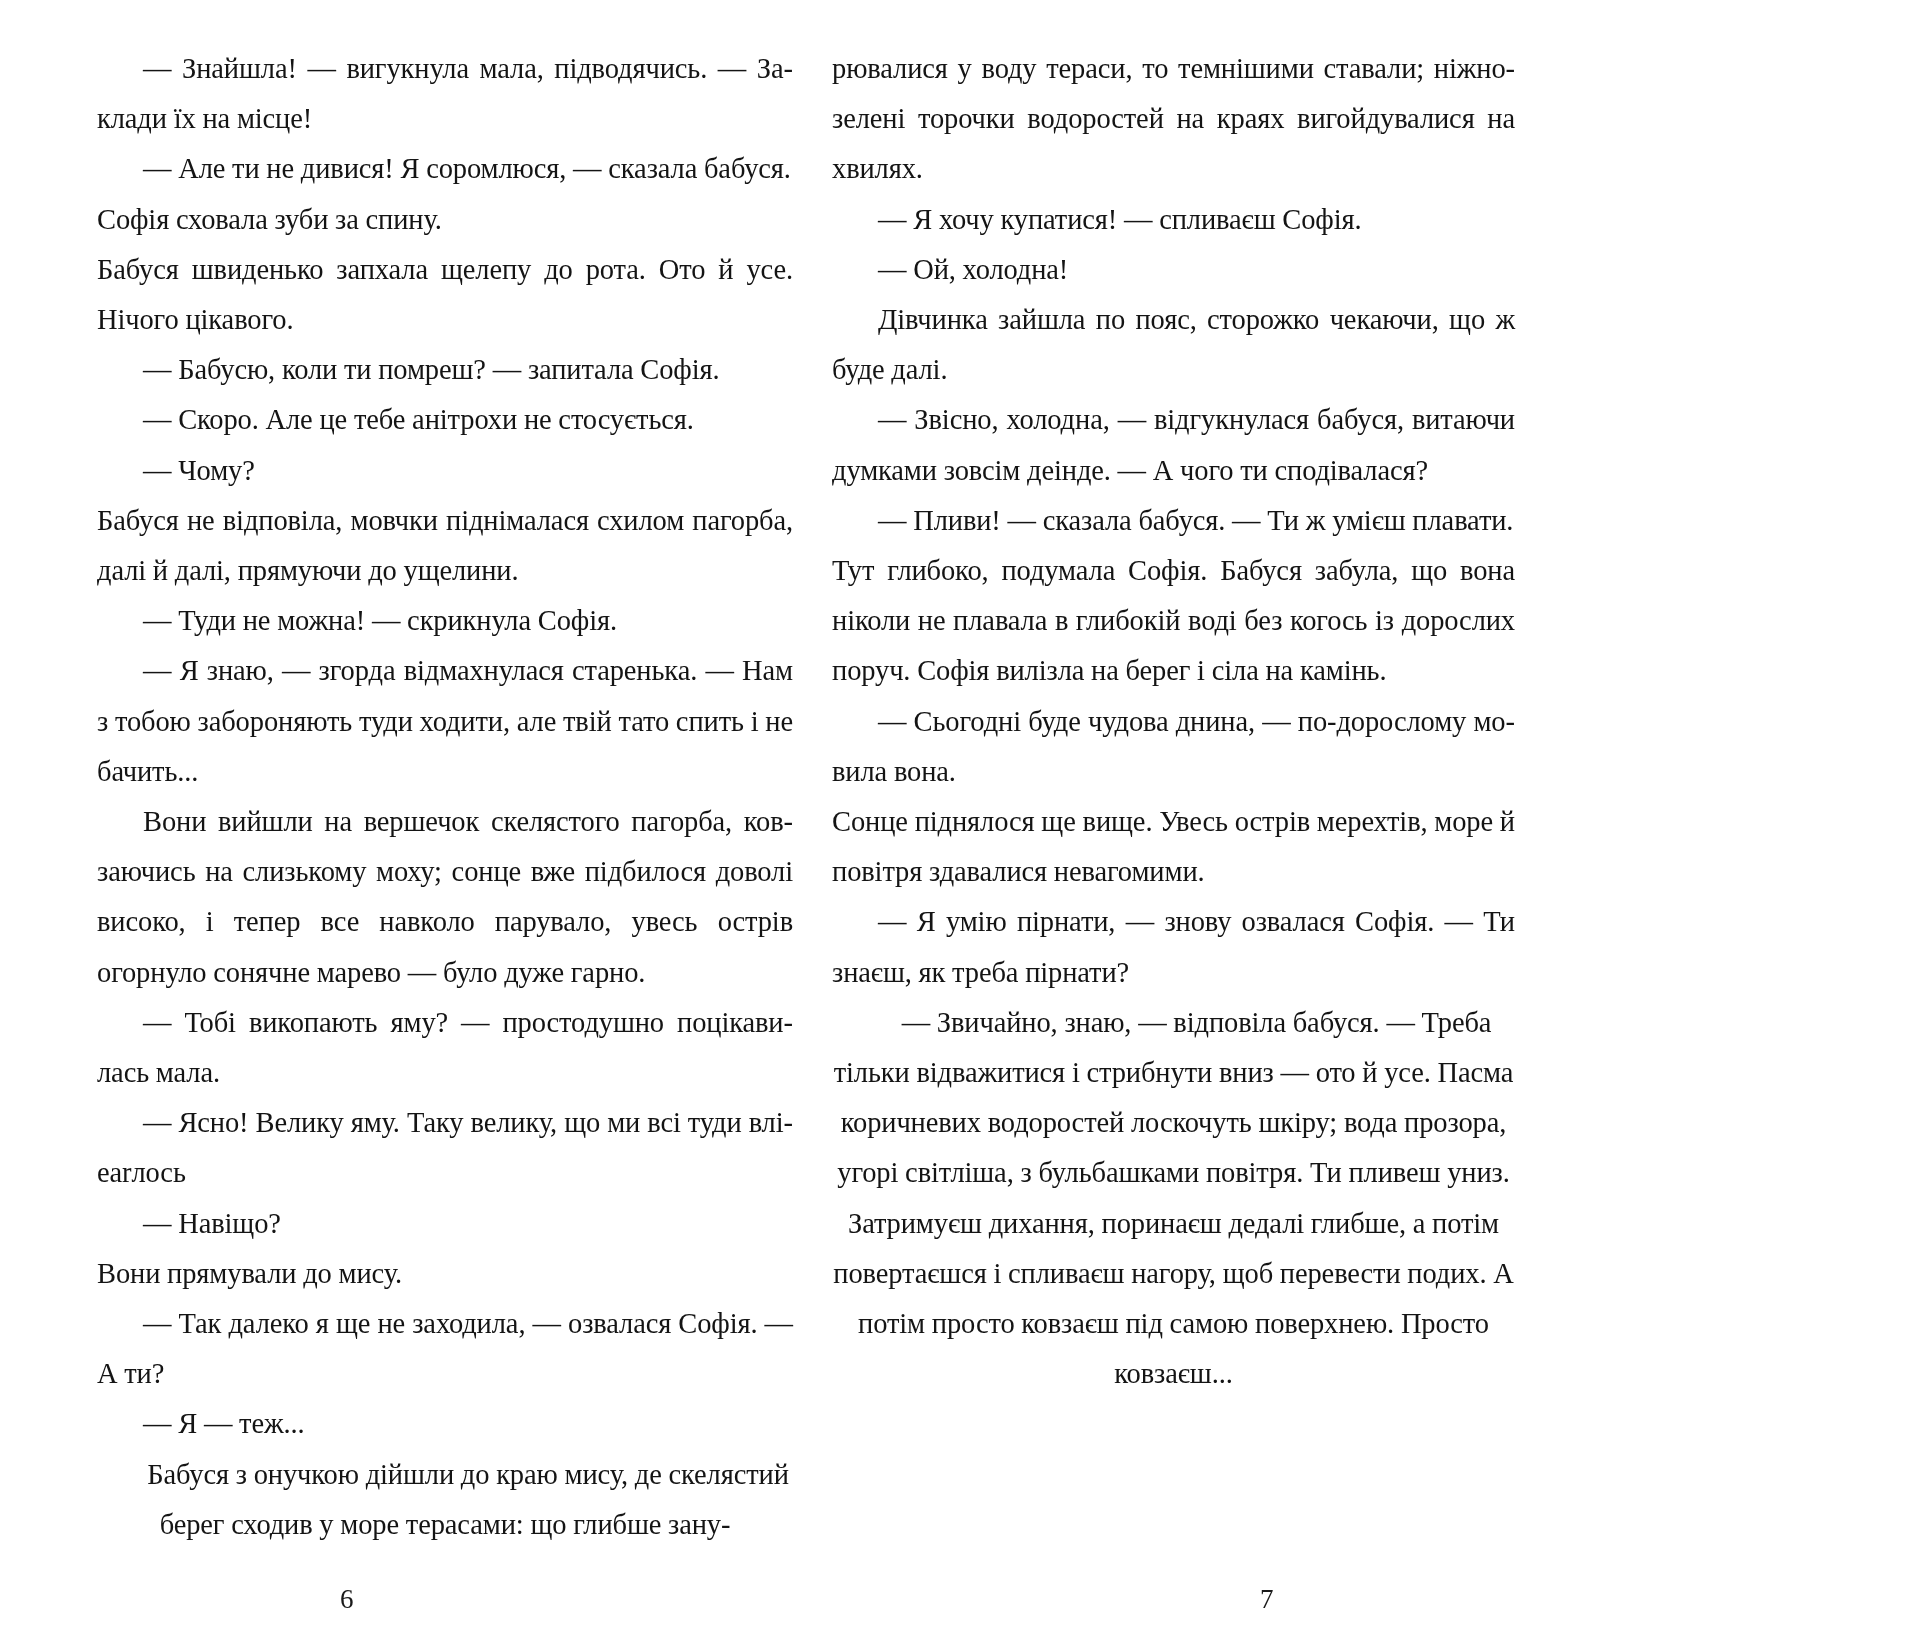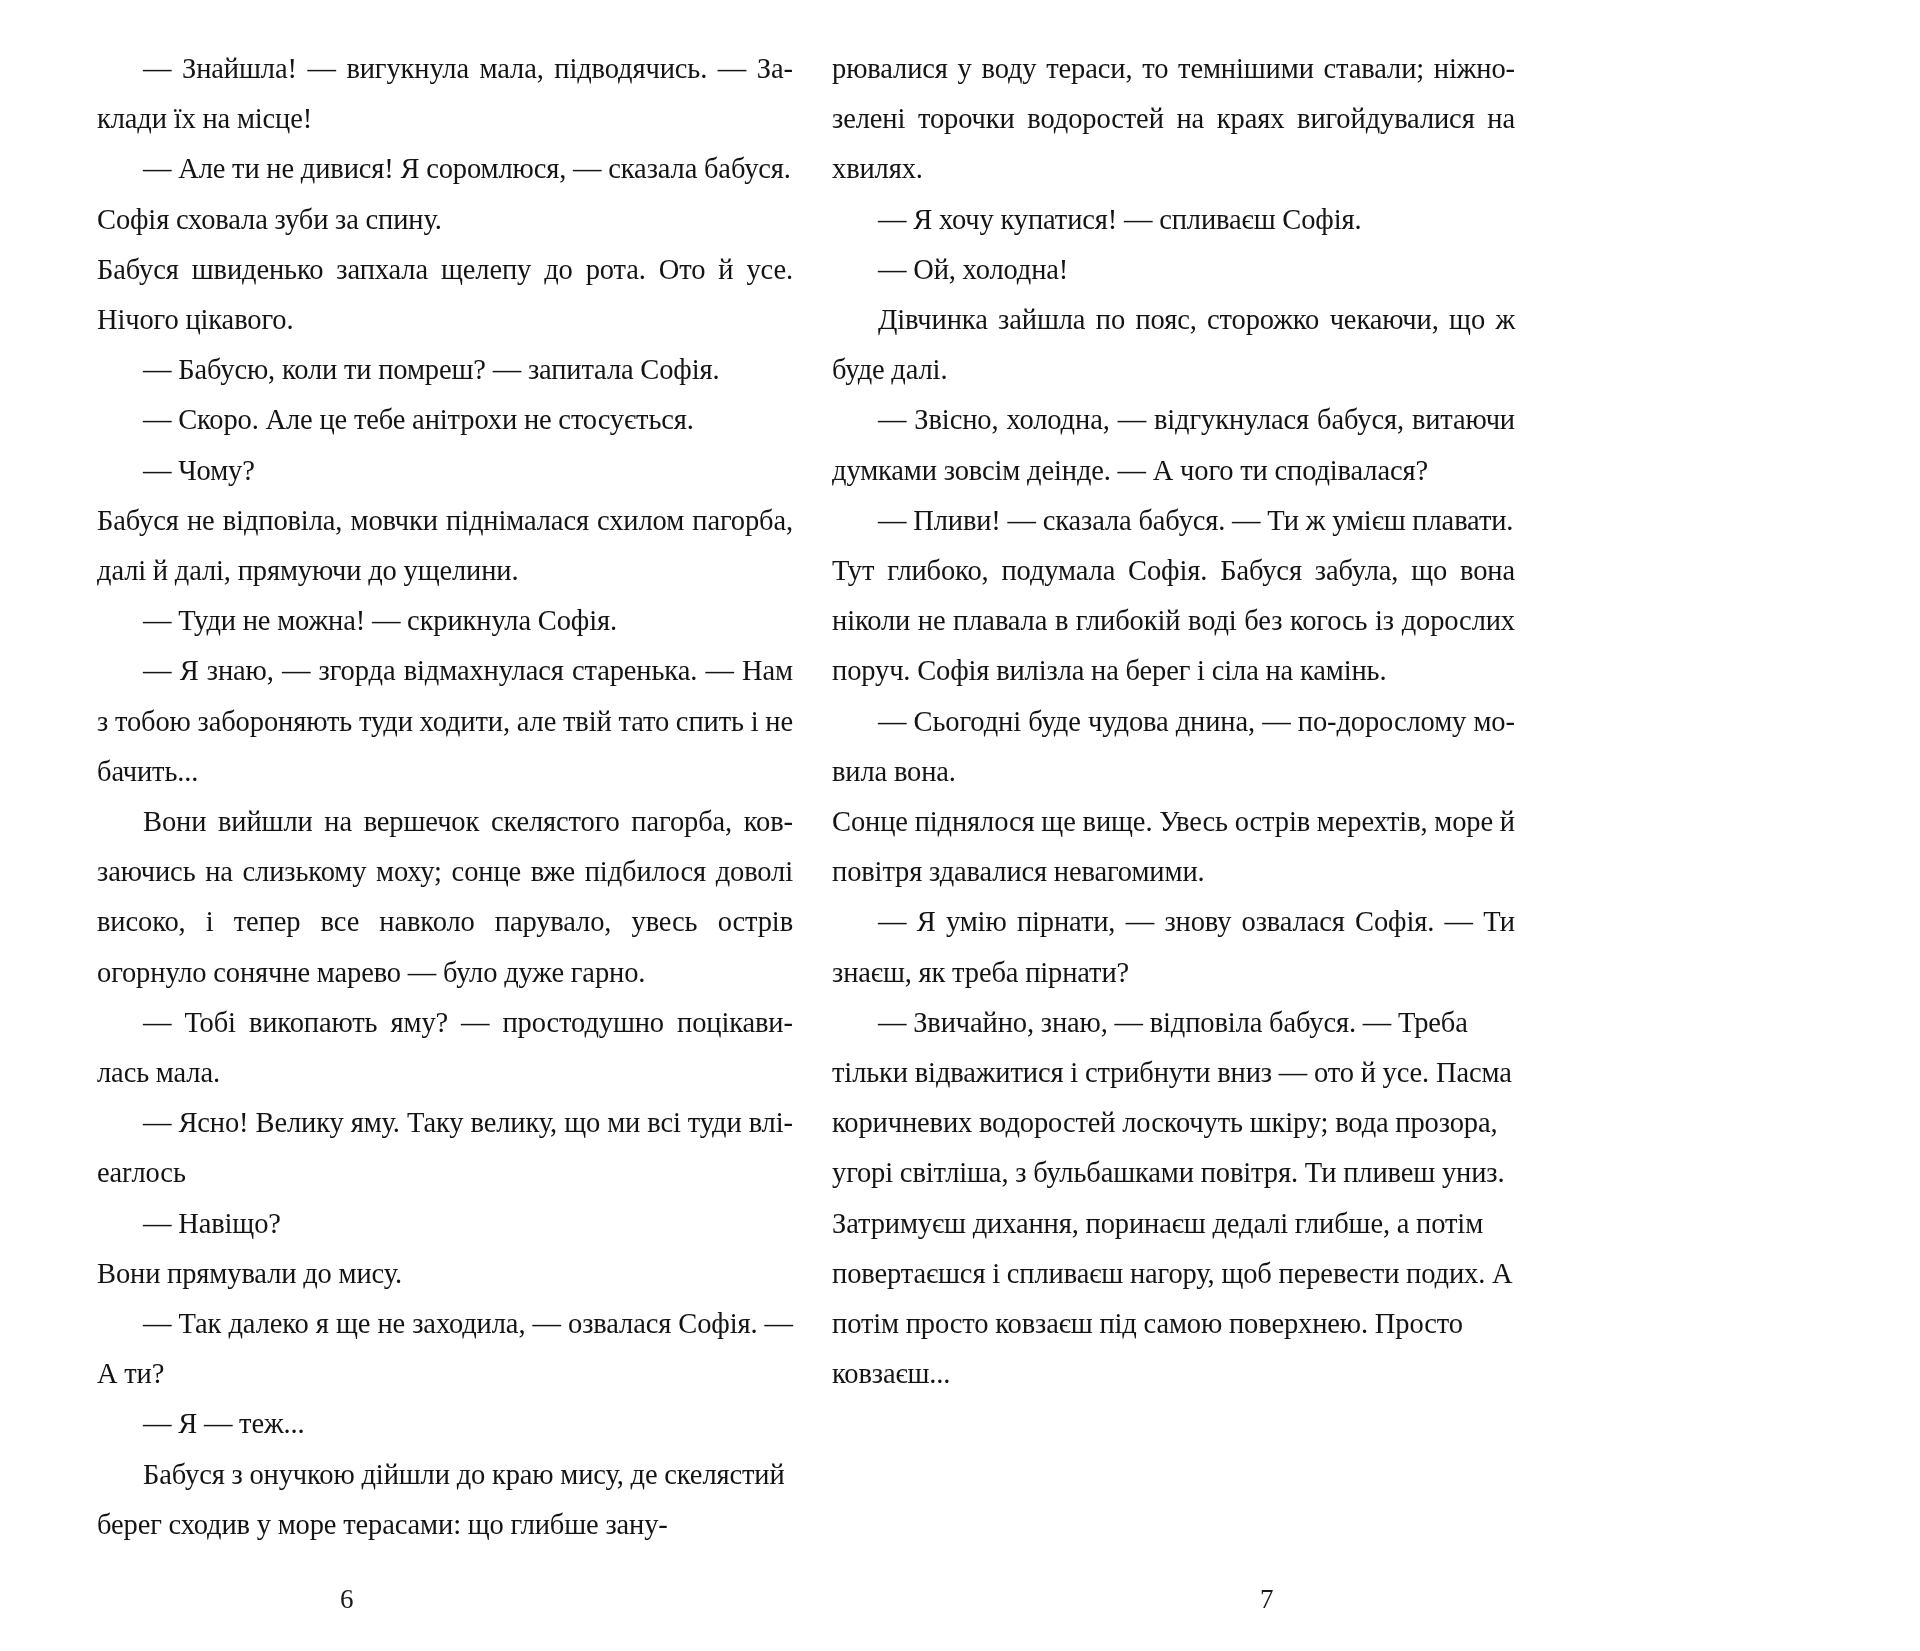--- a/index.html
+++ b/index.html
@@ -52,21 +52,21 @@
     word-spacing: -0.2px;
   }
   .body-text p {
     margin: 0;
     text-indent: 46px;
   }
   .body-text p.noindent {
     text-indent: 0;
   }
   .body-text p:last-child {
-    text-align: left;
+    text-align: center;
   }
   .folio-row {
     position: absolute;
     bottom: 0;
     left: 0;
     width: 1920px;
     height: 110px;
   }
   .folio {
     position: absolute;

